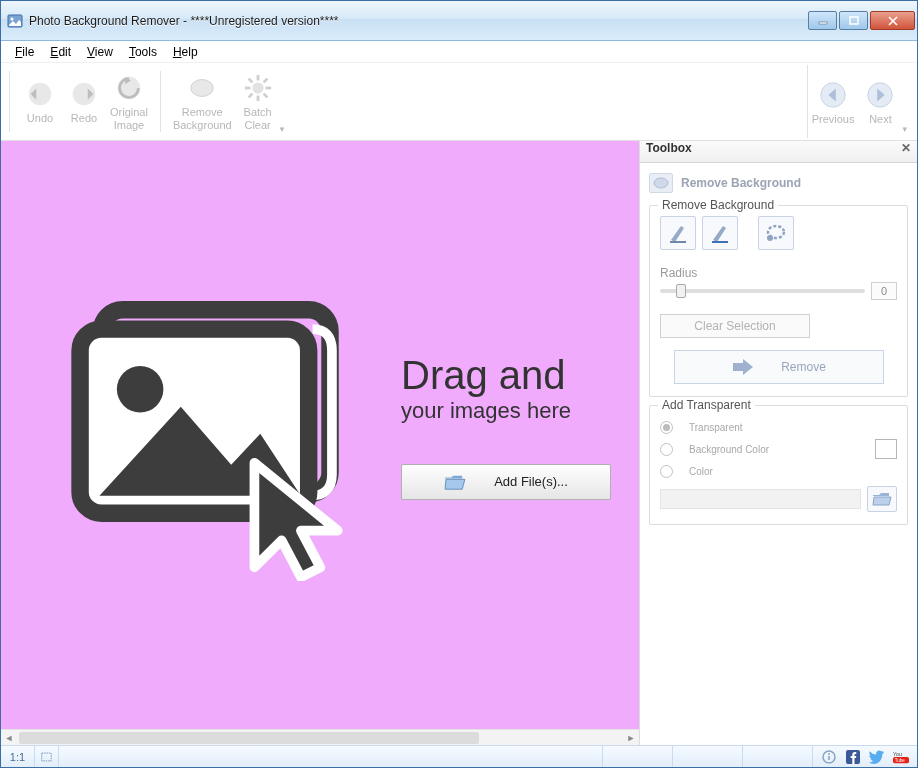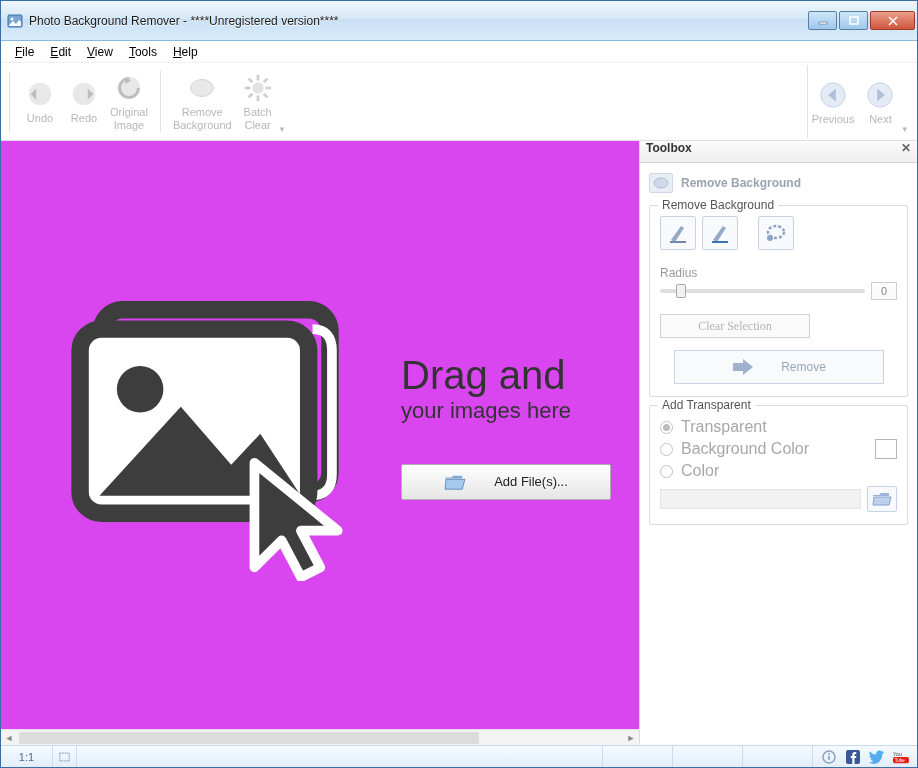--- a/index.html
+++ b/index.html
@@ -29,21 +29,21 @@
 .tool-btn { display: flex; flex-direction: column; align-items: center; justify-content: center; min-width: 44px; height: 72px; padding: 2px 4px; font-size: 11px; color: #444; text-align: center; border-radius: 3px; cursor: default; }
 .tool-btn.disabled { color: #b7b7b7; }
 .tool-btn .ico { width: 32px; height: 32px; display: flex; align-items: center; justify-content: center; margin-bottom: 2px; }
 .tool-btn .label { line-height: 1.1; white-space: pre-line; }
 .toolbar-spacer { flex: 1; }
 .nav-group { display: flex; align-items: flex-end; padding-right: 6px; border-left: 1px solid #e2e2e2; }
 
 
 .main-area { flex: 1; display: flex; position: relative; overflow: hidden; }
 .canvas-area { flex: 1; position: relative; display: flex; flex-direction: column; }
-.canvas-inner { flex: 1; position: relative; background: #d946ef; }
+.canvas-inner { flex: 1; position: relative; background: #f0abfc; }
 .drop-hint { position: absolute; left: 50px; top: 130px; display: flex; align-items: center; gap: 40px; }
 .drop-icon { width: 310px; height: 310px; }
 .drop-text { display: flex; flex-direction: column; }
 .drop-text-big { font-size: 40px; font-weight: 300; color: #333; }
 .drop-text-small { font-size: 22px; font-weight: 300; color: #333; }
 .add-files-btn { margin-top: 40px; width: 210px; height: 36px; background: linear-gradient(#fefefe, #e6e6e6); border: 1px solid #b0b0b0; border-radius: 2px; display: flex; align-items: center; justify-content: center; gap: 28px; font-size: 13px; color: #222; }
 .add-files-btn .folder-ico { width: 22px; height: 18px; }
 .hscroll { height: 16px; background: #f3f3f3; border-top: 1px solid #e3e3e3; position: relative; }
 .hscroll .thumb { position: absolute; left: 18px; top: 2px; width: 460px; height: 12px; background: #dcdcdc; border-radius: 2px; }
 .hscroll .arrow { position: absolute; top: 0; width: 16px; height: 16px; display: flex; align-items: center; justify-content: center; color: #888; font-size: 9px; }
@@ -61,35 +61,35 @@
 .tb-legend { position: absolute; top: -8px; left: 8px; background: #fff; padding: 0 4px; font-size: 12px; color: #555; font-family: "Segoe UI", sans-serif; }
 .tool-icons-row { display: flex; gap: 6px; }
 .sq-btn { width: 36px; height: 34px; background: #f7f9fc; border: 1px solid #c7d2e4; border-radius: 2px; display: flex; align-items: center; justify-content: center; }
 .sq-btn.sep { margin-left: 14px; }
 .radius-row { margin-top: 16px; }
 .radius-label { font-size: 12px; color: #9a9a9a; }
 .slider-row { display: flex; align-items: center; gap: 6px; margin-top: 2px; }
 .slider { flex: 1; height: 4px; background: #dedede; position: relative; border-radius: 2px; }
 .slider .knob { position: absolute; left: 16px; top: -5px; width: 10px; height: 14px; background: #f1f1f1; border: 1px solid #a8a8a8; border-radius: 2px; }
 .radius-val { width: 26px; height: 18px; border: 1px solid #cfcfcf; background: #fbfbfb; font-size: 11px; text-align: center; line-height: 16px; color: #888; }
-.clear-btn { margin-top: 14px; width: 150px; height: 24px; border: 1px solid #d0d0d0; background: #fafafa; font-size: 12px; color: #b3b3b3; display: flex; align-items: center; justify-content: center; font-family: Liberation Serif, serif; }
+.clear-btn { margin-top: 14px; width: 150px; height: 24px; border: 1px solid #d0d0d0; background: #fafafa; font-size: 12px; color: #b3b3b3; display: flex; align-items: center; justify-content: center; font-family: Liberation Sans, sans-serif; }
 .remove-btn { margin: 12px auto 0 auto; width: 210px; height: 34px; border: 1px solid #c9d4e6; background: #f8fafc; display: flex; align-items: center; justify-content: center; gap: 26px; font-size: 12px; color: #99a6bc; font-family: "Courier New", monospace; }
 .remove-btn .arrow-ico { width: 24px; height: 18px; }
-.radio-row { display: flex; align-items: center; gap: 8px; height: 22px; font-size: 16px; color: #a8a8a8; }
+.radio-row { display: flex; align-items: center; gap: 16px; height: 22px; font-size: 10px; color: #a8a8a8; }
 .radio-dot { width: 13px; height: 13px; border: 1px solid #c2c2c2; border-radius: 50%; display: flex; align-items: center; justify-content: center; }
 .radio-dot.checked::after { content: ""; width: 7px; height: 7px; border-radius: 50%; background: #bcbcbc; }
 .swatch { width: 22px; height: 20px; border: 1px solid #b6b6b6; margin-left: auto; background: #fff; }
 .photo-path { display: flex; align-items: center; gap: 6px; margin-top: 4px; }
 .photo-path .path-box { flex: 1; height: 20px; background: #f2f2f2; border: 1px solid #e4e4e4; }
 .folder-btn { width: 30px; height: 26px; border: 1px solid #c7d2e4; background: #f7f9fc; display: flex; align-items: center; justify-content: center; border-radius: 2px; }
 
 
 .statusbar { height: 22px; background: linear-gradient(#f5faff, #e2eefb); border-top: 1px solid #c9dbef; display: flex; align-items: center; font-size: 11px; color: #4b6b8f; }
 .status-cell { height: 100%; border-right: 1px solid #c9dbef; display: flex; align-items: center; justify-content: center; padding: 0 6px; }
-.status-cell.ratio { width: 52px; }
+.status-cell.ratio { width: 34px; }
 .status-cell.fsicon { width: 24px; }
 .status-right { display: flex; align-items: center; gap: 8px; padding: 0 8px; }
 .social-ico { width: 16px; height: 16px; display: flex; align-items: center; justify-content: center; }
 
 </style>
 </head>
 <body>
 
 <div class="window-frame">
 

